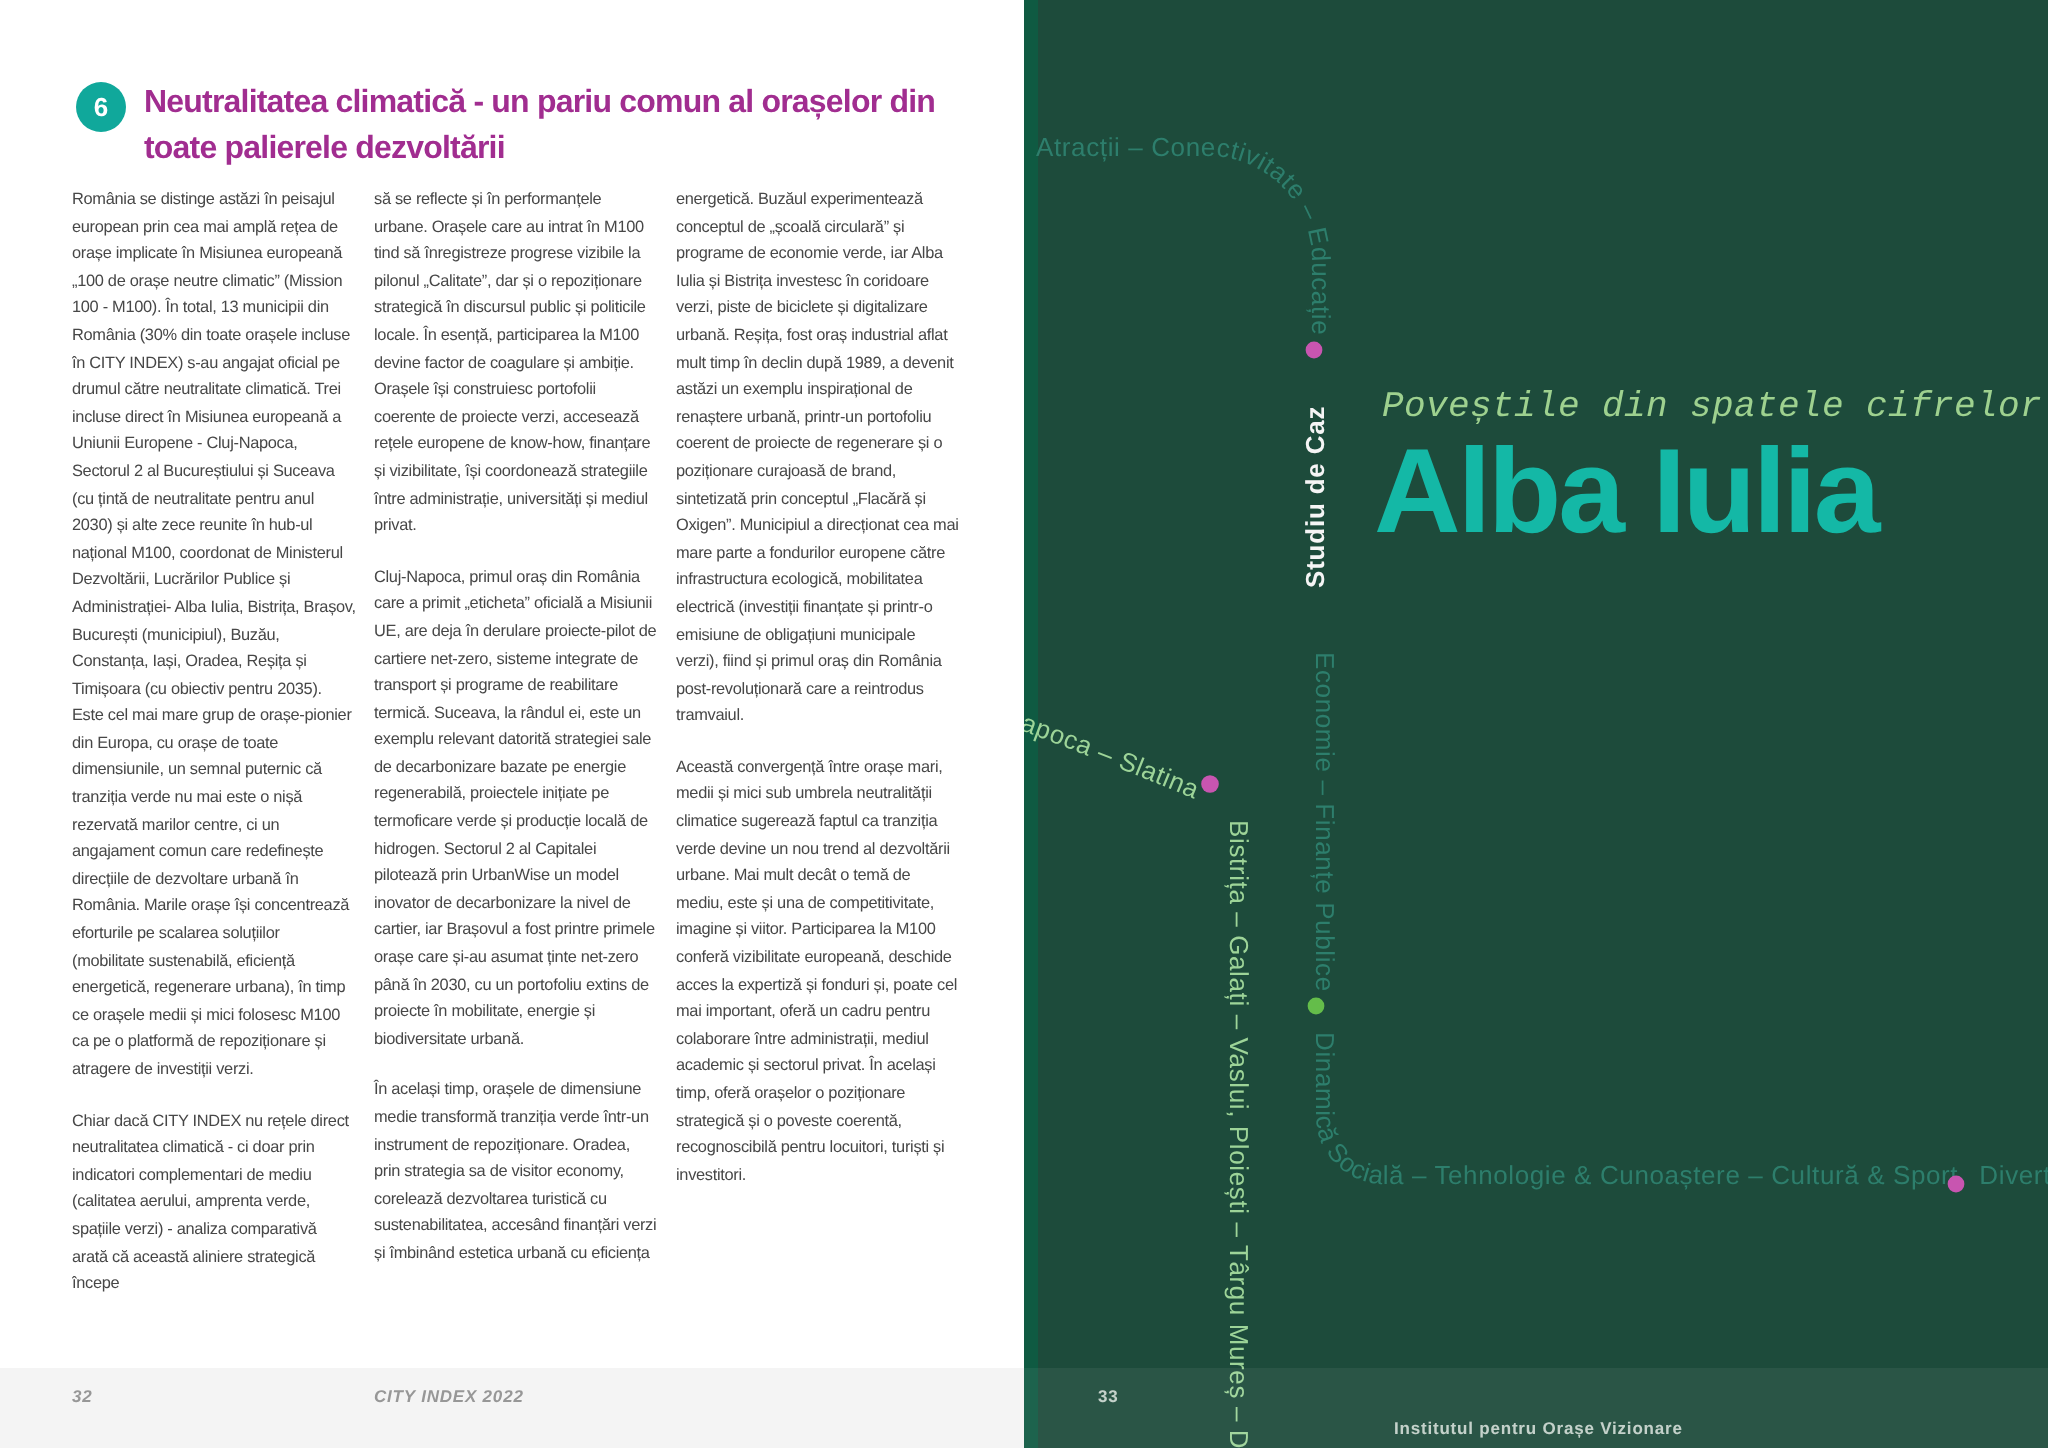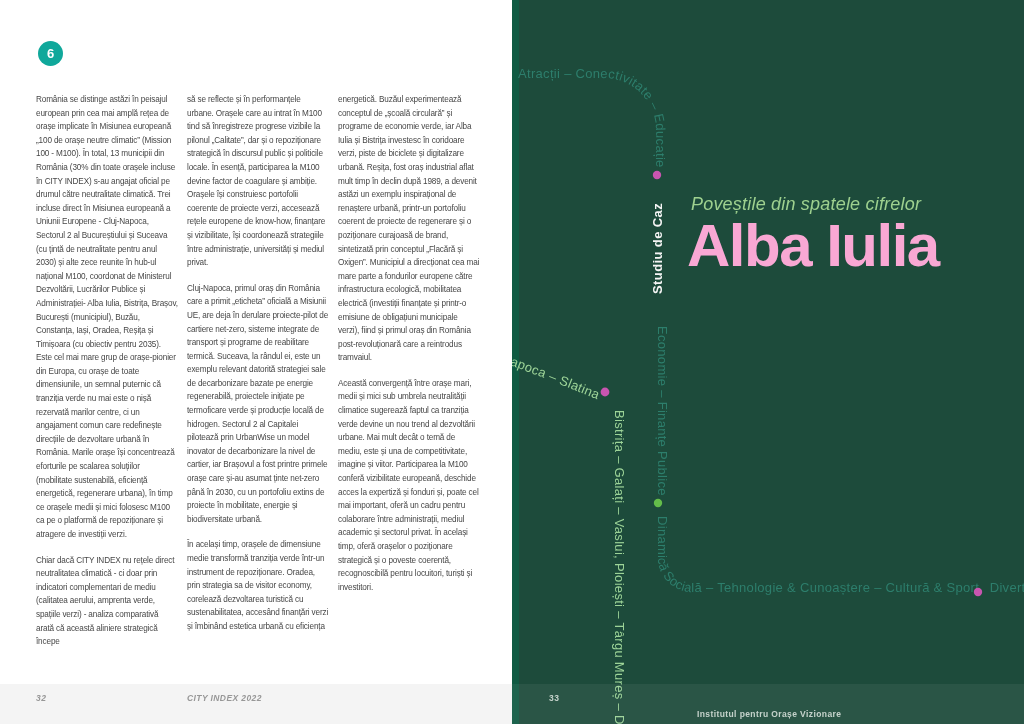--- a/index.html
+++ b/index.html
@@ -41,42 +41,46 @@
   .pillar-text{fill:#2d7e6c;font-family:"Liberation Sans",sans-serif;font-size:13px;letter-spacing:0.3px;}
   .cities-text{fill:#9dd498;font-family:"Liberation Sans",sans-serif;font-size:13px;letter-spacing:0.3px;}
 
   .case-study-label{
     position:absolute;left:138px;top:194px;height:100px;
     writing-mode:vertical-rl;transform:rotate(180deg);
     color:#f5f5f5;font-weight:bold;font-size:13px;letter-spacing:0.4px;white-space:nowrap;
   }
   .kicker{
     position:absolute;left:179px;top:194px;
-    font-family:Liberation Sans, sans-serif;font-style:italic;
+    font-family:Liberation Mono, monospace;font-style:italic;
     font-size:18px;color:#9ed18f;letter-spacing:0.2px;white-space:nowrap;
   }
   .city-title{
     position:absolute;left:175px;top:211px;
-    font-size:60px;font-weight:bold;color:#f9a8d4;letter-spacing:-1.5px;white-space:nowrap;
+    font-size:60px;font-weight:bold;color:#14b8a6;letter-spacing:-1.5px;white-space:nowrap;
   }
 
   .right-footer-band{position:absolute;left:0;top:684px;width:512px;height:40px;background:rgba(255,255,255,0.06);}
   .right-footer{position:absolute;left:0;top:693px;width:407px;height:20px;color:rgba(240,245,240,0.78);font-size:8.5px;font-weight:bold;letter-spacing:0.4px;}
   .page-num-right{position:absolute;left:37px;top:0;}
   .publisher{position:absolute;left:185px;top:0;margin-top:16px;}
 </style>
 </head>
 <body>
 
 <div class="spread">
 
   <div class="left-page">
 
     <div class="article-header">
       <div class="num-badge">6</div>
+      <h1 class="article-title">
+        <span>Neutralitatea climatică - un pariu comun al orașelor din</span>
+        <span>toate palierele dezvoltării</span>
+      </h1>
     </div>
 
     <div class="columns">
       <div class="col">
         <p>România se distinge astăzi în peisajul european prin cea mai amplă rețea de orașe implicate în Misiunea europeană „100 de orașe neutre climatic” (Mission 100 - M100). În total, 13 municipii din România (30% din toate orașele incluse în CITY INDEX) s-au angajat oficial pe drumul către neutralitate climatică. Trei incluse direct în Misiunea europeană a Uniunii Europene - Cluj-Napoca, Sectorul 2 al Bucureștiului și Suceava (cu țintă de neutralitate pentru anul 2030) și alte zece reunite în hub-ul național M100, coordonat de Ministerul Dezvoltării, Lucrărilor Publice și Administrației- Alba Iulia, Bistrița, Brașov, București (municipiul), Buzău, Constanța, Iași, Oradea, Reșița și Timișoara (cu obiectiv pentru 2035). Este cel mai mare grup de orașe-pionier din Europa, cu orașe de toate dimensiunile, un semnal puternic că tranziția verde nu mai este o nișă rezervată marilor centre, ci un angajament comun care redefinește direcțiile de dezvoltare urbană în România. Marile orașe își concentrează eforturile pe scalarea soluțiilor (mobilitate sustenabilă, eficiență energetică, regenerare urbana), în timp ce orașele medii și mici folosesc M100 ca pe o platformă de repoziționare și atragere de investiții verzi.</p>
         <p>Chiar dacă CITY INDEX nu rețele direct neutralitatea climatică - ci doar prin indicatori complementari de mediu (calitatea aerului, amprenta verde, spațiile verzi) - analiza comparativă arată că această aliniere strategică începe</p>
       </div>
       <div class="col">
         <p>să se reflecte și în performanțele urbane. Orașele care au intrat în M100 tind să înregistreze progrese vizibile la pilonul „Calitate”, dar și o repoziționare strategică în discursul public și politicile locale. În esență, participarea la M100 devine factor de coagulare și ambiție. Orașele își construiesc portofolii coerente de proiecte verzi, accesează rețele europene de know-how, finanțare și vizibilitate, își coordonează strategiile între administrație, universități și mediul privat.</p>
         <p>Cluj-Napoca, primul oraș din România care a primit „eticheta” oficială a Misiunii UE, are deja în derulare proiecte-pilot de cartiere net-zero, sisteme integrate de transport și programe de reabilitare termică. Suceava, la rândul ei, este un exemplu relevant datorită strategiei sale de decarbonizare bazate pe energie regenerabilă, proiectele inițiate pe termoficare verde și producție locală de hidrogen. Sectorul 2 al Capitalei pilotează prin UrbanWise un model inovator de decarbonizare la nivel de cartier, iar Brașovul a fost printre primele orașe care și-au asumat ținte net-zero până în 2030, cu un portofoliu extins de proiecte în mobilitate, energie și biodiversitate urbană.</p>

